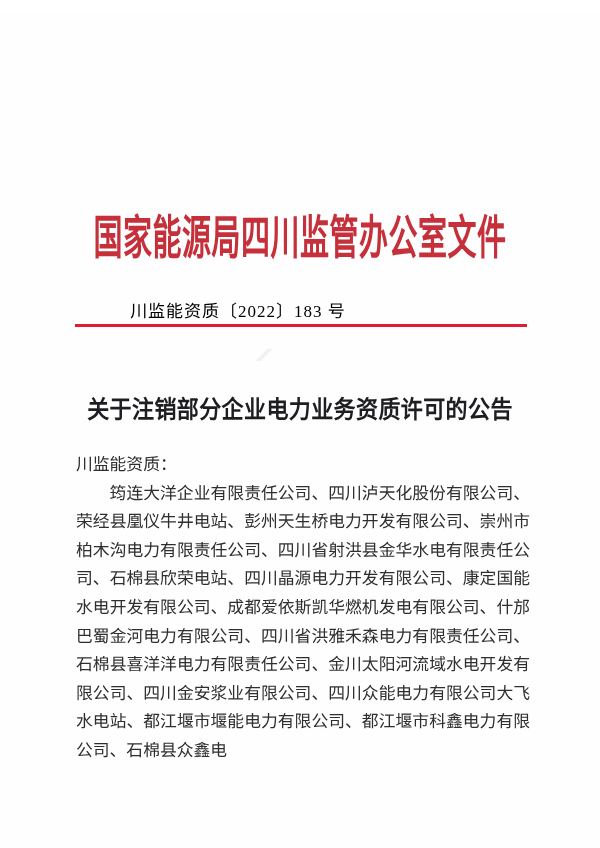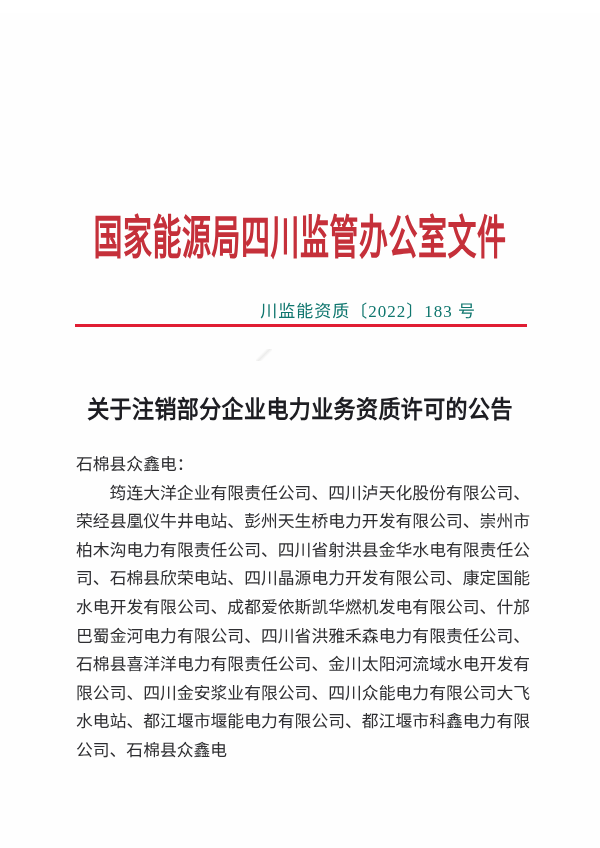--- a/index.html
+++ b/index.html
@@ -28,22 +28,22 @@
     letter-spacing: 0.5px;
     white-space: nowrap;
     transform: scaleY(1.62);
     transform-origin: center top;
   }
   .doc-number {
     position: absolute;
     top: 284px;
     left: 0;
     width: 476px;
-    text-align: right;
-    color: #0f766e;
+    text-align: center;
+    color: #000000;
     font-size: 17px;
     letter-spacing: 1px;
     white-space: nowrap;
   }
   .red-rule {
     position: absolute;
     top: 311px;
     left: 75px;
     width: 452px;
     height: 3px;
@@ -100,17 +100,17 @@
 
   <div class="doc-number">川监能资质〔2022〕183 号</div>
 
   <div class="red-rule"></div>
 
   <div class="scan-smudge"></div>
 
   <div class="notice-title">关于注销部分企业电力业务资质许可的公告</div>
 
   <div class="body-block">
-    <div class="salutation">石棉县众鑫电：</div>
+    <div class="salutation">川监能资质：</div>
     <div class="paragraph">筠连大洋企业有限责任公司、四川泸天化股份有限公司、荣经县凰仪牛井电站、彭州天生桥电力开发有限公司、崇州市柏木沟电力有限责任公司、四川省射洪县金华水电有限责任公司、石棉县欣荣电站、四川晶源电力开发有限公司、康定国能水电开发有限公司、成都爱依斯凯华燃机发电有限公司、什邡巴蜀金河电力有限公司、四川省洪雅禾森电力有限责任公司、石棉县喜洋洋电力有限责任公司、金川太阳河流域水电开发有限公司、四川金安浆业有限公司、四川众能电力有限公司大飞水电站、都江堰市堰能电力有限公司、都江堰市科鑫电力有限公司、石棉县众鑫电</div>
   </div>
 
 </div>
 
 </body></html>

